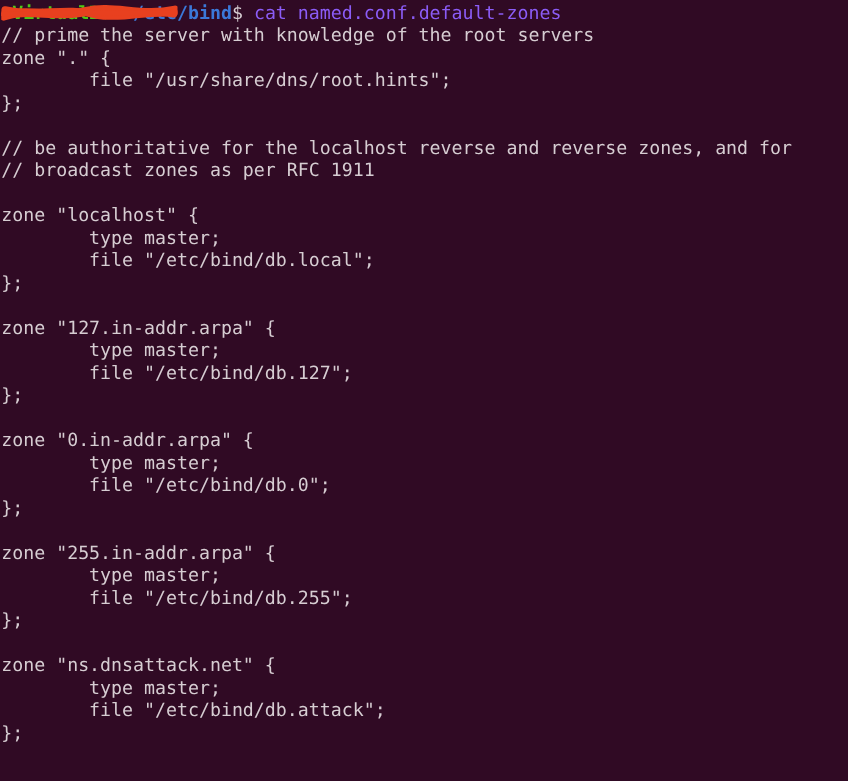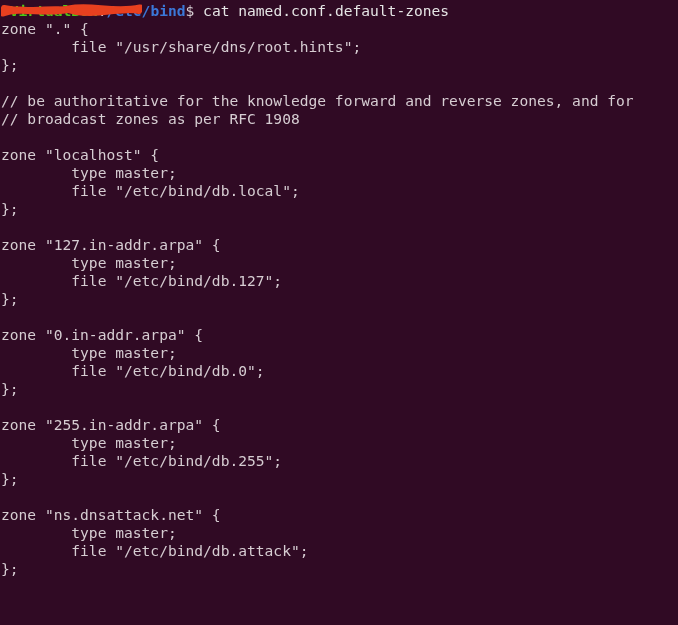--- a/index.html
+++ b/index.html
@@ -52,21 +52,21 @@
     color: #d6cdd2;
   }
   .seg-path {
     color: #3b78d8;
     font-weight: bold;
   }
   .seg-dollar {
     color: #d6cdd2;
   }
   .seg-cmd {
-    color: #e5e5e5;
+    color: #8b5cf6;
   }
   
   .redaction {
     position: absolute;
     left: 0px;
     top: 1px;
     width: 141px;
     height: 14px;
     pointer-events: none;
   }
@@ -76,26 +76,27 @@
 
 <div id="terminal">
   <div class="screen">
 
     <div class="line prompt-line"><span class="seg-user"></span><span class="seg-user">-VirtualBox</span><span class="seg-colon">:</span><span class="seg-path">/etc/bind</span><span class="seg-dollar">$</span><span class="seg-cmd"> cat named.conf.default-zones</span><svg class="redaction" viewBox="0 0 141 14" preserveAspectRatio="none">
           <path d="M2 10 C 20 3, 45 12, 68 6 C 90 1, 112 11, 139 5" stroke="#e8401f" stroke-width="7" fill="none" stroke-linecap="round"></path>
           <path d="M3 5 C 28 11, 52 2, 76 9 C 100 13, 120 4, 138 8" stroke="#e8401f" stroke-width="6" fill="none" stroke-linecap="round"></path>
           <path d="M1 8 L 140 7" stroke="#e8401f" stroke-width="4" fill="none" stroke-linecap="round"></path>
         </svg></div>
 
+    <div class="line">// prime the server with knowledge of the root servers</div>
     <div class="line">zone "." {</div>
     <div class="line">        file "/usr/share/dns/root.hints";</div>
     <div class="line">};</div>
     <div class="line blank"></div>
-    <div class="line">// be authoritative for the knowledge forward and reverse zones, and for</div>
-    <div class="line">// broadcast zones as per RFC 1908</div>
+    <div class="line">// be authoritative for the localhost reverse and reverse zones, and for</div>
+    <div class="line">// broadcast zones as per RFC 1911</div>
     <div class="line blank"></div>
     <div class="line">zone "localhost" {</div>
     <div class="line">        type master;</div>
     <div class="line">        file "/etc/bind/db.local";</div>
     <div class="line">};</div>
     <div class="line blank"></div>
     <div class="line">zone "127.in-addr.arpa" {</div>
     <div class="line">        type master;</div>
     <div class="line">        file "/etc/bind/db.127";</div>
     <div class="line">};</div>

